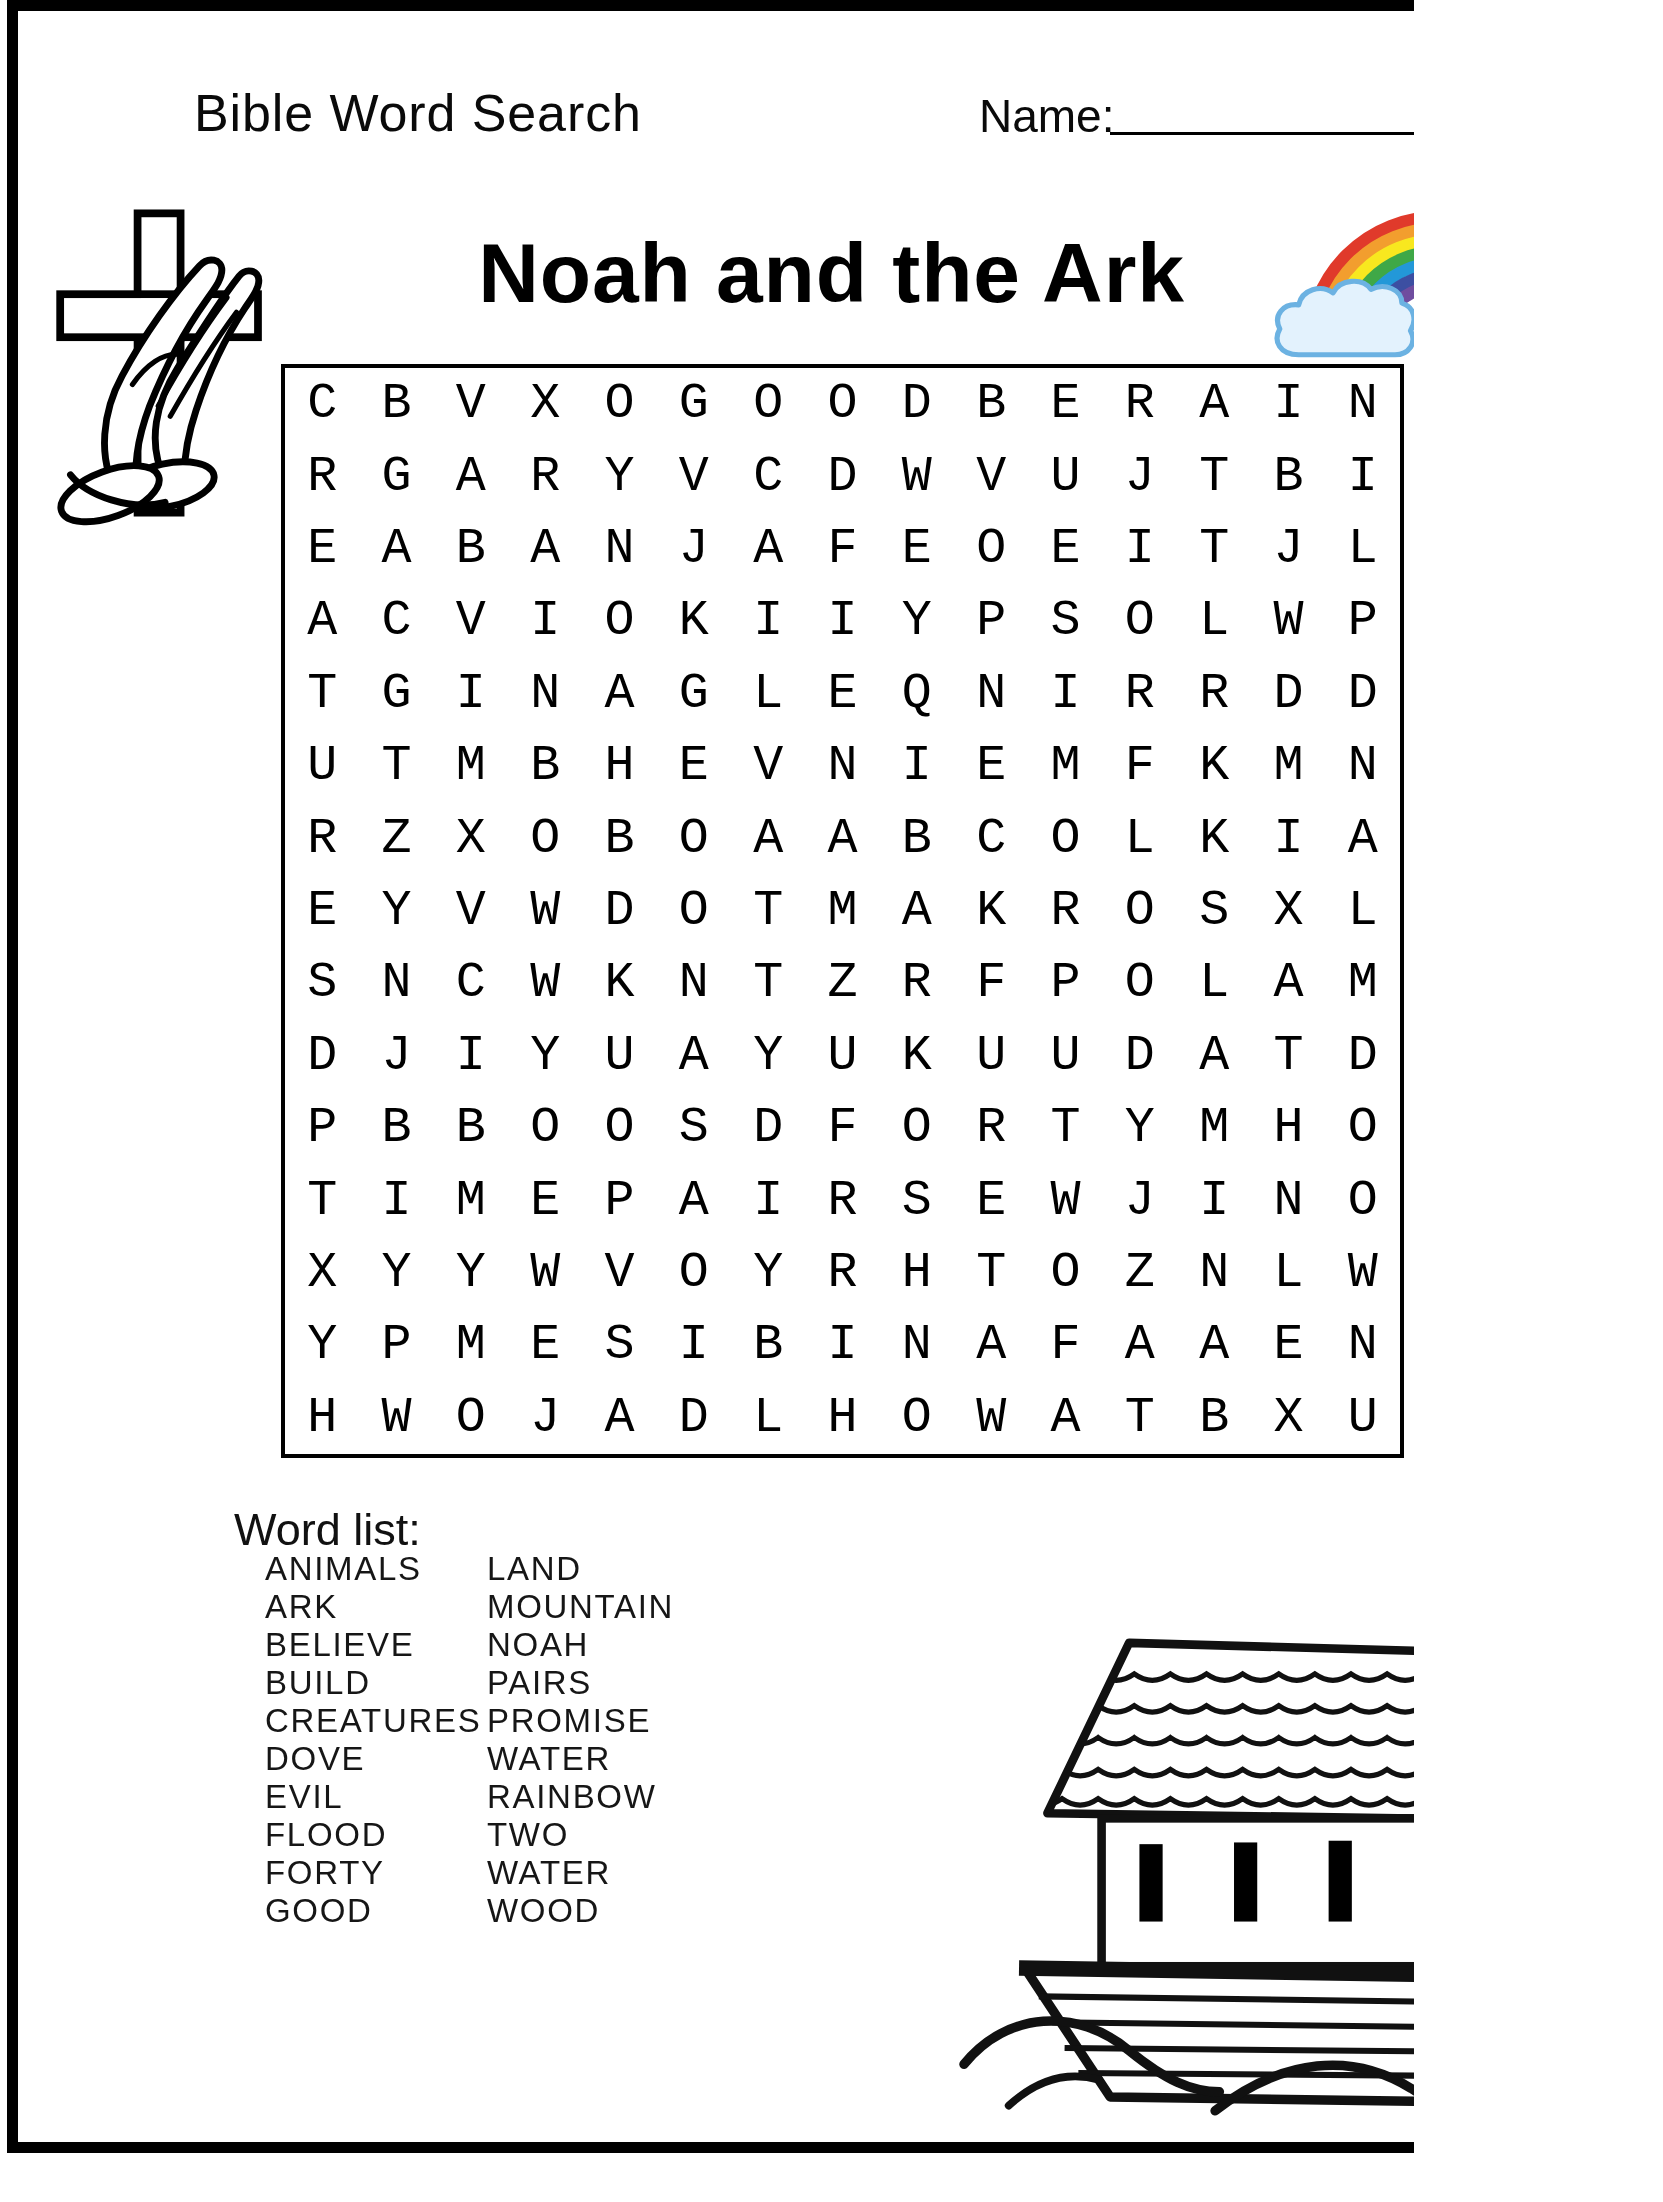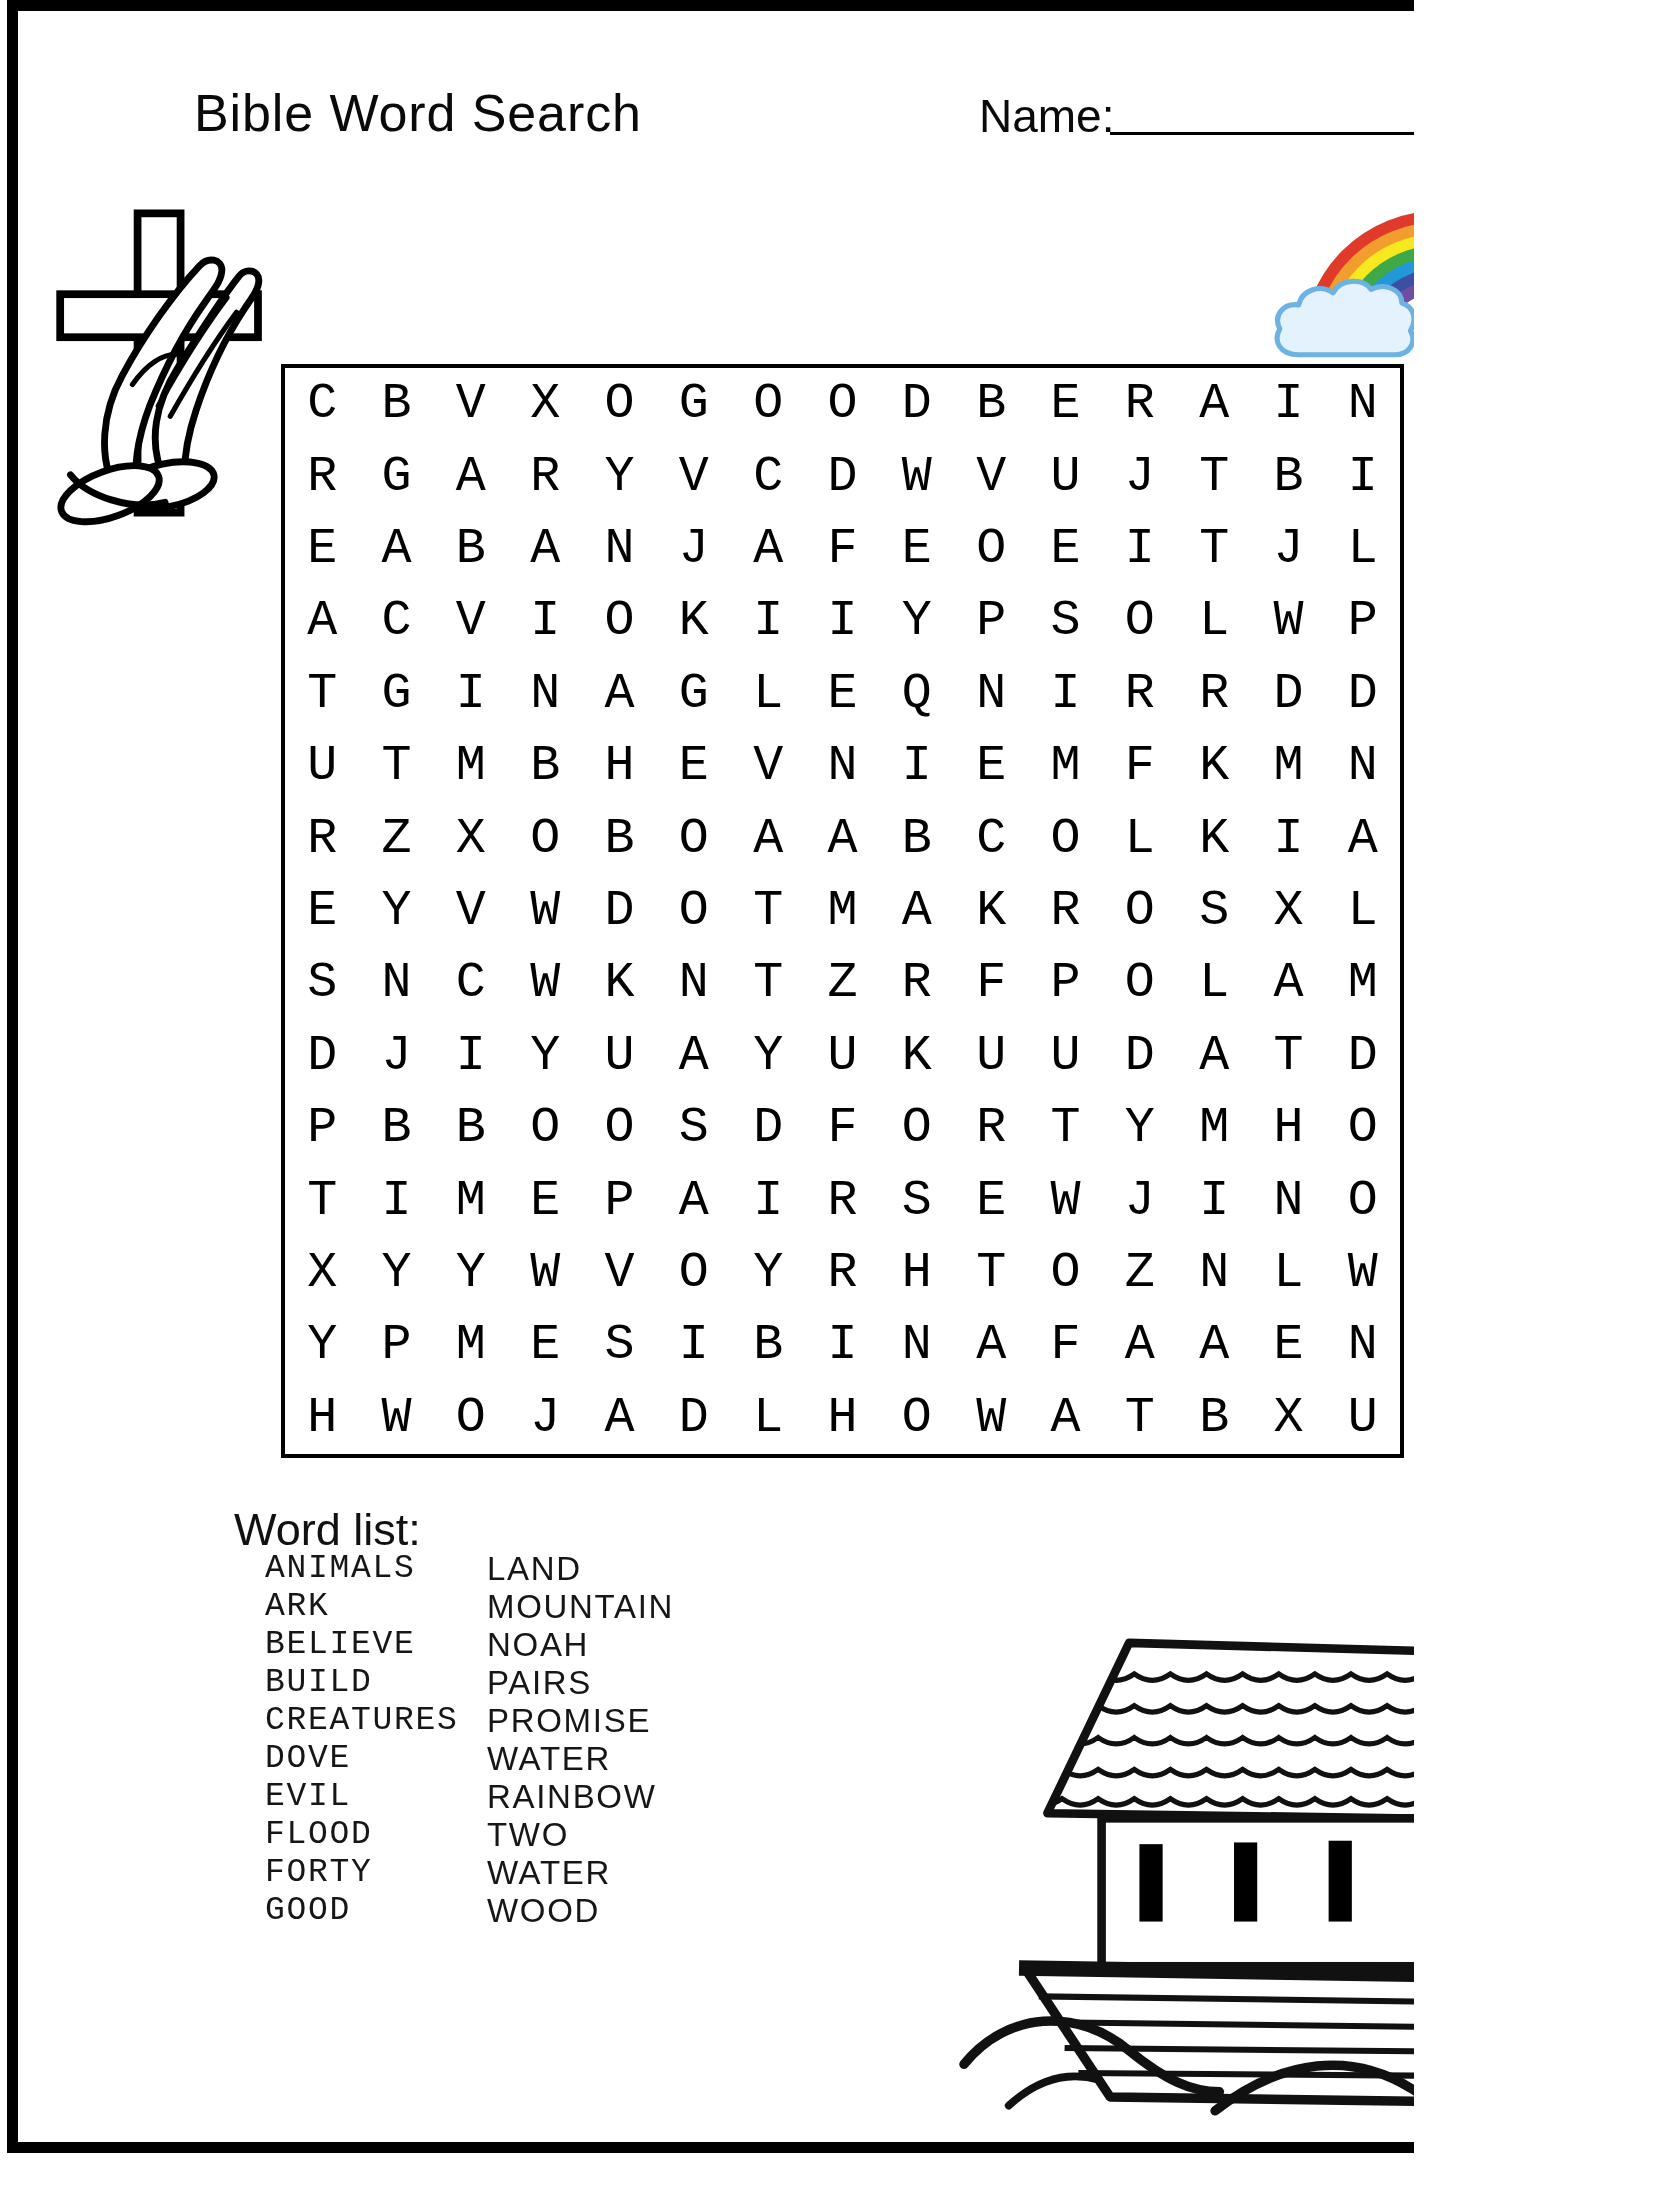--- a/index.html
+++ b/index.html
@@ -16,21 +16,21 @@
   .hands-svg{position:absolute;left:36px;top:191px;width:241px;height:344px;}
   .rainbow-svg{position:absolute;left:1266px;top:167px;width:344px;height:200px;}
   .grid{position:absolute;left:281px;top:364px;width:1123px;height:1094px;
         border:4.3px solid #000;box-sizing:border-box;display:grid;
         grid-template-columns:repeat(15,1fr);grid-template-rows:repeat(15,1fr);
         font-family:"Liberation Mono", monospace;font-size:50px;color:#000;}
   .grid .cell{display:flex;align-items:center;justify-content:center;line-height:1;}
   .wl-heading{position:absolute;left:234px;top:1504px;font-size:45px;color:#111;}
   .wl-col{position:absolute;top:1550px;font-size:33px;letter-spacing:1.7px;color:#161616;}
   .wl-col .word{height:38px;line-height:38px;white-space:nowrap;}
-  .wl-col1{left:265px;font-family:Liberation Mono, monospace;}
+  .wl-col1{left:265px;}
   .wl-col2{left:487px;}
   .ark-svg{position:absolute;left:957px;top:1624px;width:671px;height:516px;}
   .footer{position:absolute;left:0;top:2156px;width:1663px;text-align:center;
           font-size:32px;color:#3a3a3a;letter-spacing:0.4px;}
 </style>
 </head>
 <body>
 
 <div class="page">
 
@@ -51,20 +51,21 @@
       <path d="M95,352 C70,310 78,255 100,215 C125,168 160,119 190,87 C200,76 216,79 216,92 C216,103 207,114 198,127 C175,159 150,205 132,250 C118,287 112,320 118,354 Z" fill="#fff" stroke-width="8"></path>
       <path d="M142,250 C168,203 198,156 222,124" fill="none" stroke-width="6"></path>
       <path d="M156,262 C182,216 210,172 233,141" fill="none" stroke-width="6"></path>
       <path d="M112,225 C128,202 148,188 166,190" fill="none" stroke-width="6"></path>
       <ellipse cx="152" cy="342" rx="56" ry="25" transform="rotate(-12 152 342)" fill="#fff" stroke-width="8"></ellipse>
       <ellipse cx="86" cy="352" rx="60" ry="27" transform="rotate(-20 86 352)" fill="#fff" stroke-width="8"></ellipse>
       <path d="M40,330 C60,355 110,372 150,362" fill="none" stroke-width="8"></path>
     </g>
   </svg>
 
+  <div class="title">Noah and the Ark</div>
 
   <svg class="rainbow-svg" viewBox="0 0 400 232">
     <g>
         <path d="M 50 208 A 150 150 0 0 1 350 208" fill="none" stroke="#e03a2b" stroke-width="14.5"></path>
         <path d="M 63.5 208 A 136.5 136.5 0 0 1 336.5 208" fill="none" stroke="#f29e2e" stroke-width="14.5"></path>
         <path d="M 77 208 A 123 123 0 0 1 323 208" fill="none" stroke="#f8e81f" stroke-width="14.5"></path>
         <path d="M 90.5 208 A 109.5 109.5 0 0 1 309.5 208" fill="none" stroke="#3fa847" stroke-width="14.5"></path>
         <path d="M 104 208 A 96 96 0 0 1 296 208" fill="none" stroke="#2398d8" stroke-width="14.5"></path>
         <path d="M 117.5 208 A 82.5 82.5 0 0 1 282.5 208" fill="none" stroke="#3c4fa2" stroke-width="14.5"></path>
         <path d="M 131 208 A 69 69 0 0 1 269 208" fill="none" stroke="#6f4d9f" stroke-width="14.5"></path>

